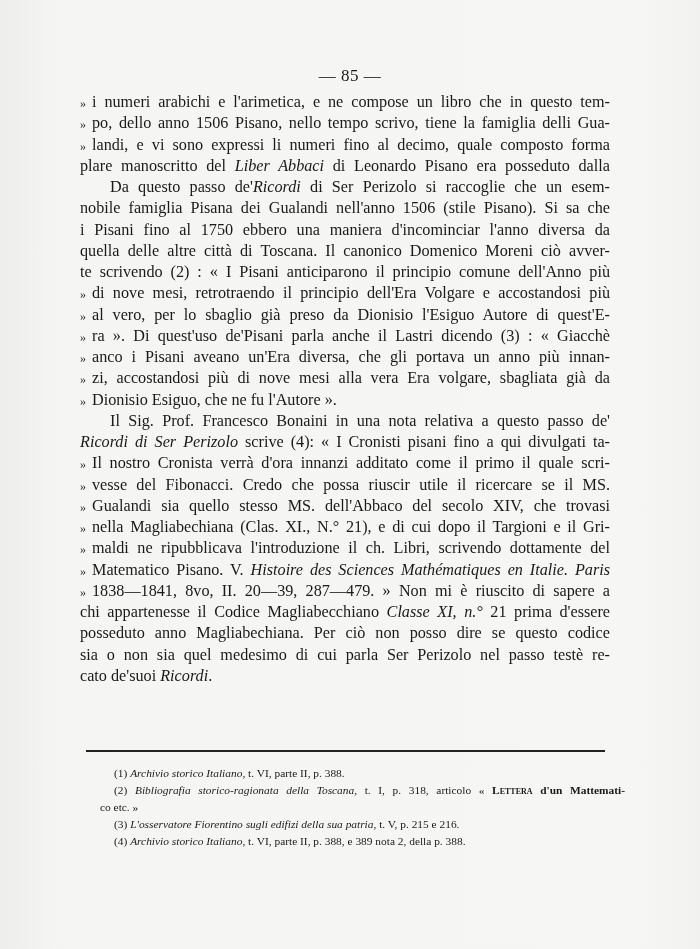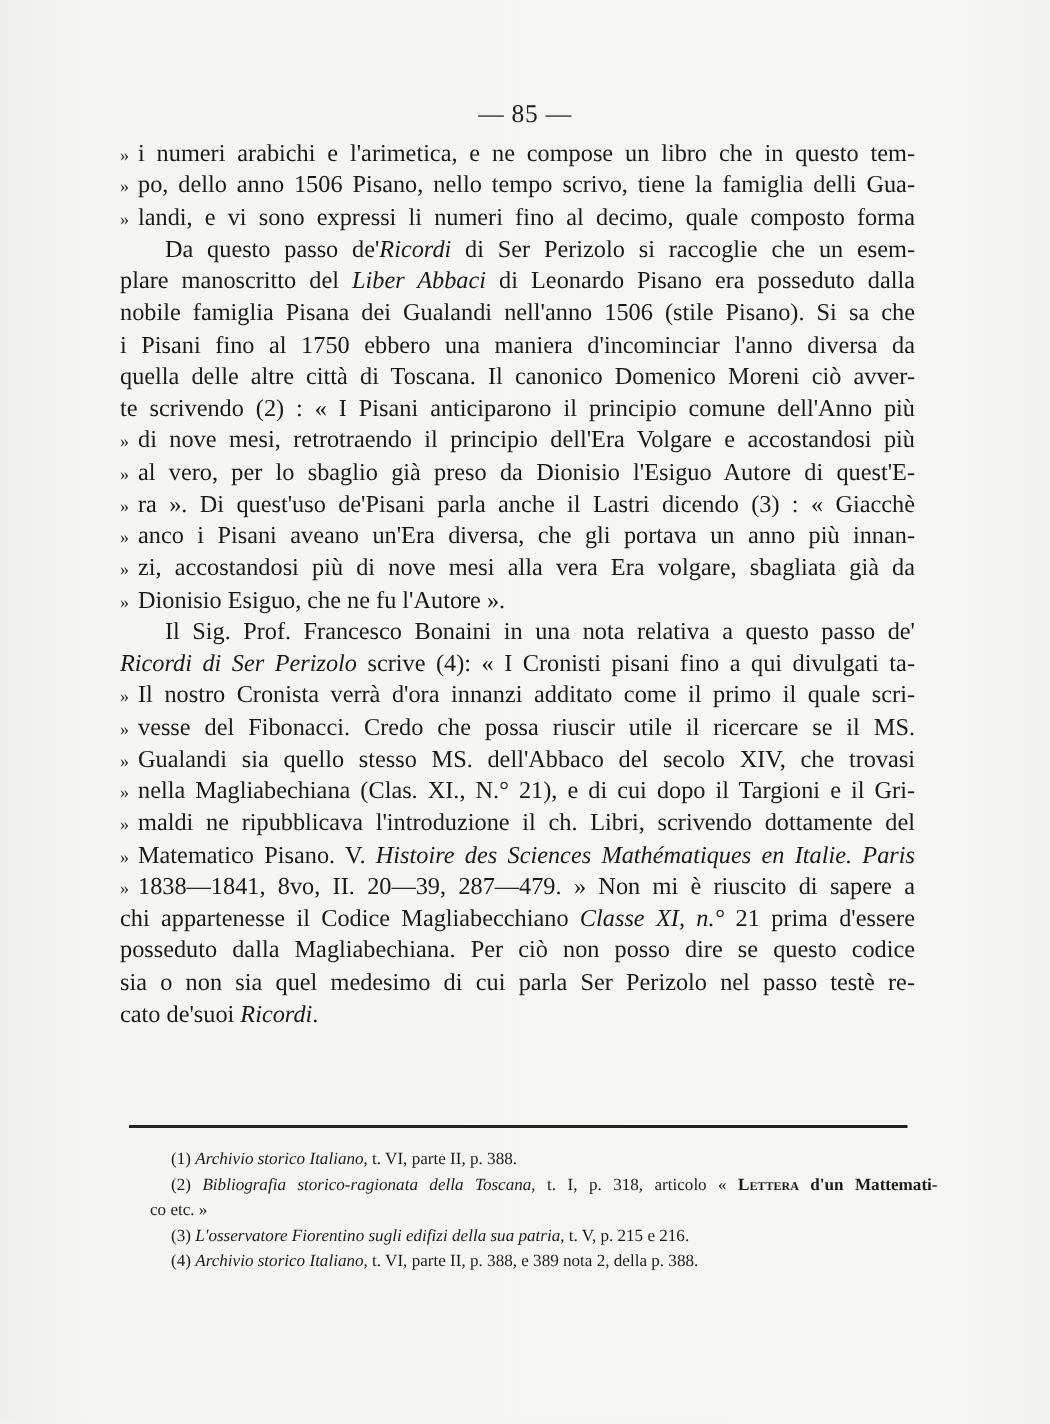--- a/index.html
+++ b/index.html
@@ -87,22 +87,22 @@
 <div class="page">
 
   <div class="page-number">— 85 —</div>
 
   <div class="text-block body-text">
 
     <span class="line quote"><span class="qmark">»</span><span>i numeri arabichi e l'arimetica, e ne compose un libro che in questo tem-</span></span>
     <span class="line quote"><span class="qmark">»</span><span>po, dello anno 1506 Pisano, nello tempo scrivo, tiene la famiglia delli Gua-</span></span>
     <span class="line quote"><span class="qmark">»</span><span>landi, e vi sono expressi li numeri fino al decimo, quale composto forma</span></span>
 
+    <span class="line"><span>plare manoscritto del </span><i>Liber Abbaci</i><span> di Leonardo Pisano era posseduto dalla</span></span>
     <span class="line indent"><span>Da questo passo de'</span><i>Ricordi</i><span> di Ser Perizolo si raccoglie che un esem-</span></span>
-    <span class="line"><span>plare manoscritto del </span><i>Liber Abbaci</i><span> di Leonardo Pisano era posseduto dalla</span></span>
     <span class="line">nobile famiglia Pisana dei Gualandi nell'anno 1506 (stile Pisano). Si sa che</span>
     <span class="line">i Pisani fino al 1750 ebbero una maniera d'incominciar l'anno diversa da</span>
     <span class="line">quella delle altre città di Toscana. Il canonico Domenico Moreni ciò avver-</span>
     <span class="line">te scrivendo (2) : « I Pisani anticiparono il principio comune dell'Anno più</span>
     <span class="line quote"><span class="qmark">»</span><span>di nove mesi, retrotraendo il principio dell'Era Volgare e accostandosi più</span></span>
     <span class="line quote"><span class="qmark">»</span><span>al vero, per lo sbaglio già preso da Dionisio l'Esiguo Autore di quest'E-</span></span>
     <span class="line quote"><span class="qmark">»</span><span>ra ». Di quest'uso de'Pisani parla anche il Lastri dicendo (3) : « Giacchè</span></span>
     <span class="line quote"><span class="qmark">»</span><span>anco i Pisani aveano un'Era diversa, che gli portava un anno più innan-</span></span>
     <span class="line quote"><span class="qmark">»</span><span>zi, accostandosi più di nove mesi alla vera Era volgare, sbagliata già da</span></span>
     <span class="line quote last"><span class="qmark">»</span><span>Dionisio Esiguo, che ne fu l'Autore ».</span></span>
@@ -110,21 +110,21 @@
     <span class="line indent">Il Sig. Prof. Francesco Bonaini in una nota relativa a questo passo de'</span>
     <span class="line"><i>Ricordi di Ser Perizolo</i><span> scrive (4): « I Cronisti pisani fino a qui divulgati ta-</span></span>
     <span class="line quote"><span class="qmark">»</span><span>Il nostro Cronista verrà d'ora innanzi additato come il primo il quale scri-</span></span>
     <span class="line quote"><span class="qmark">»</span><span>vesse del Fibonacci. Credo che possa riuscir utile il ricercare se il MS.</span></span>
     <span class="line quote"><span class="qmark">»</span><span>Gualandi sia quello stesso MS. dell'Abbaco del secolo XIV, che trovasi</span></span>
     <span class="line quote"><span class="qmark">»</span><span>nella Magliabechiana (Clas. XI., N.° 21), e di cui dopo il Targioni e il Gri-</span></span>
     <span class="line quote"><span class="qmark">»</span><span>maldi ne ripubblicava l'introduzione il ch. Libri, scrivendo dottamente del</span></span>
     <span class="line quote"><span class="qmark">»</span><span>Matematico Pisano. V. </span><i>Histoire des Sciences Mathématiques en Italie. Paris</i></span>
     <span class="line quote"><span class="qmark">»</span><span>1838—1841, 8vo, II. 20—39, 287—479. » Non mi è riuscito di sapere a</span></span>
     <span class="line"><span>chi appartenesse il Codice Magliabecchiano </span><i>Classe XI, n.°</i><span> 21 prima d'essere</span></span>
-    <span class="line">posseduto dalla Magliabechiana. Per ciò non posso dire se questo codice</span>
+    <span class="line">posseduto anno Magliabechiana. Per ciò non posso dire se questo codice</span>
     <span class="line">sia o non sia quel medesimo di cui parla Ser Perizolo nel passo testè re-</span>
     <span class="line last"><span>cato de'suoi </span><i>Ricordi</i><span>.</span></span>
   </div>
 
   <div class="rule"></div>
 
   <div class="footnotes">
     <span class="fn-line indent"><span>(1)</span> <i>Archivio storico Italiano</i><span>, t. VI, parte II, p. 388.</span></span>
     <span class="fn-line indent just"><span>(2)</span> <i>Bibliografia storico-ragionata della Toscana</i><span>, t. I, p. 318, articolo « </span><span class="smallcaps">Lettera</span><b> d'un Mattemati-</b></span>
     <span class="fn-line">co etc. »</span>

